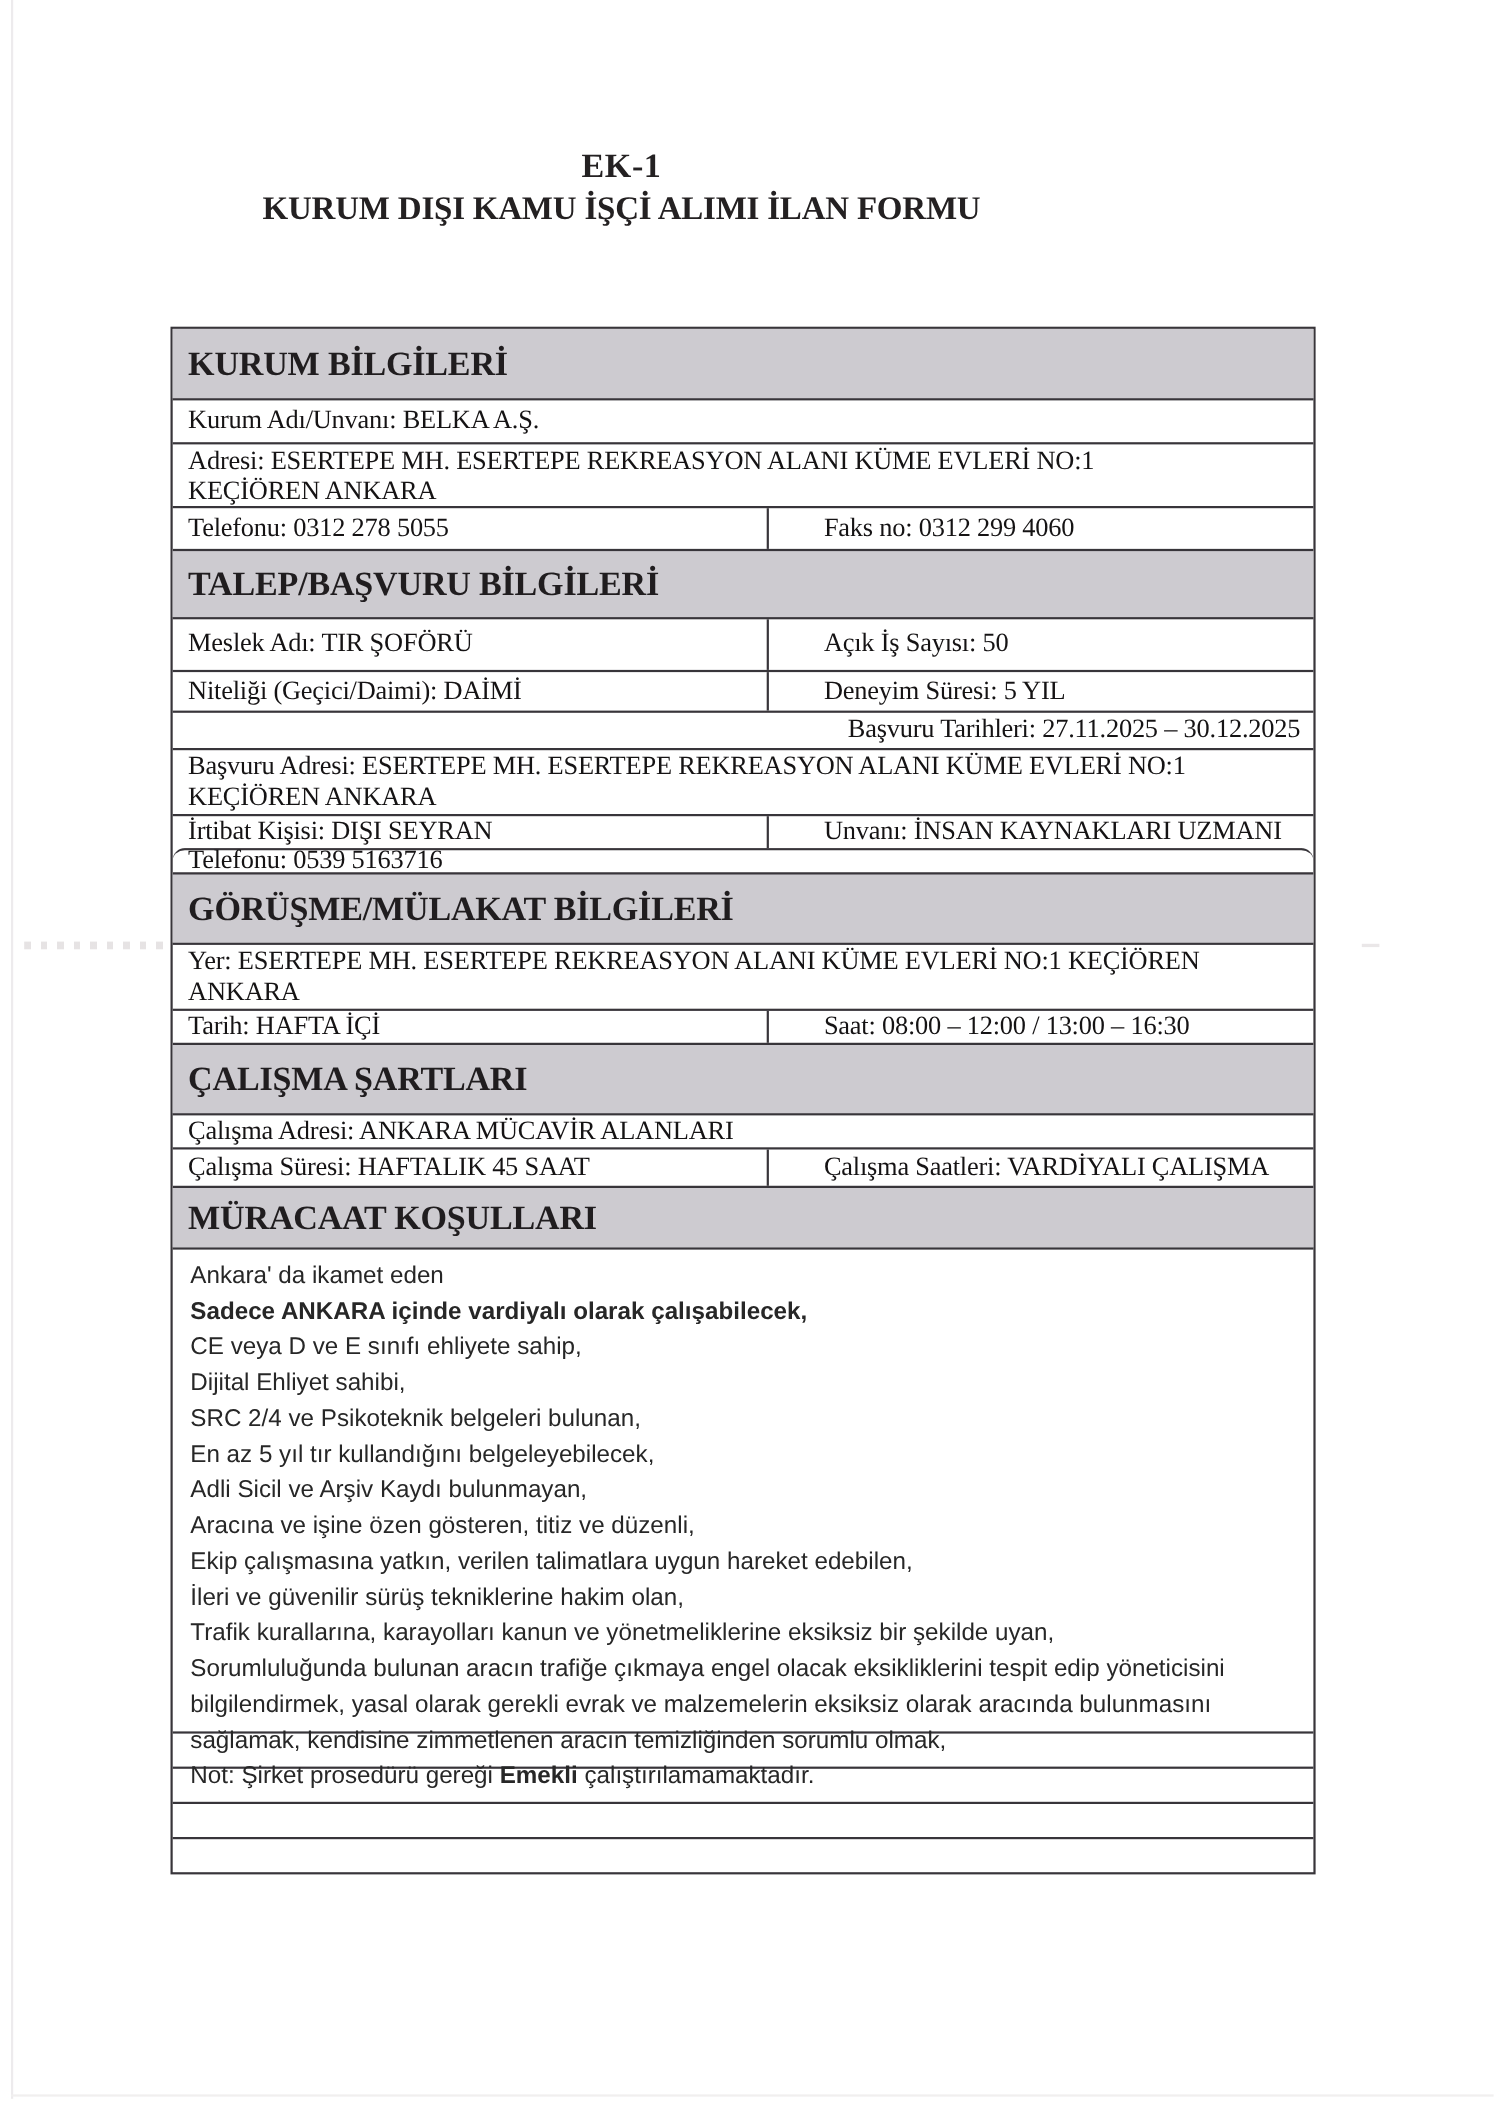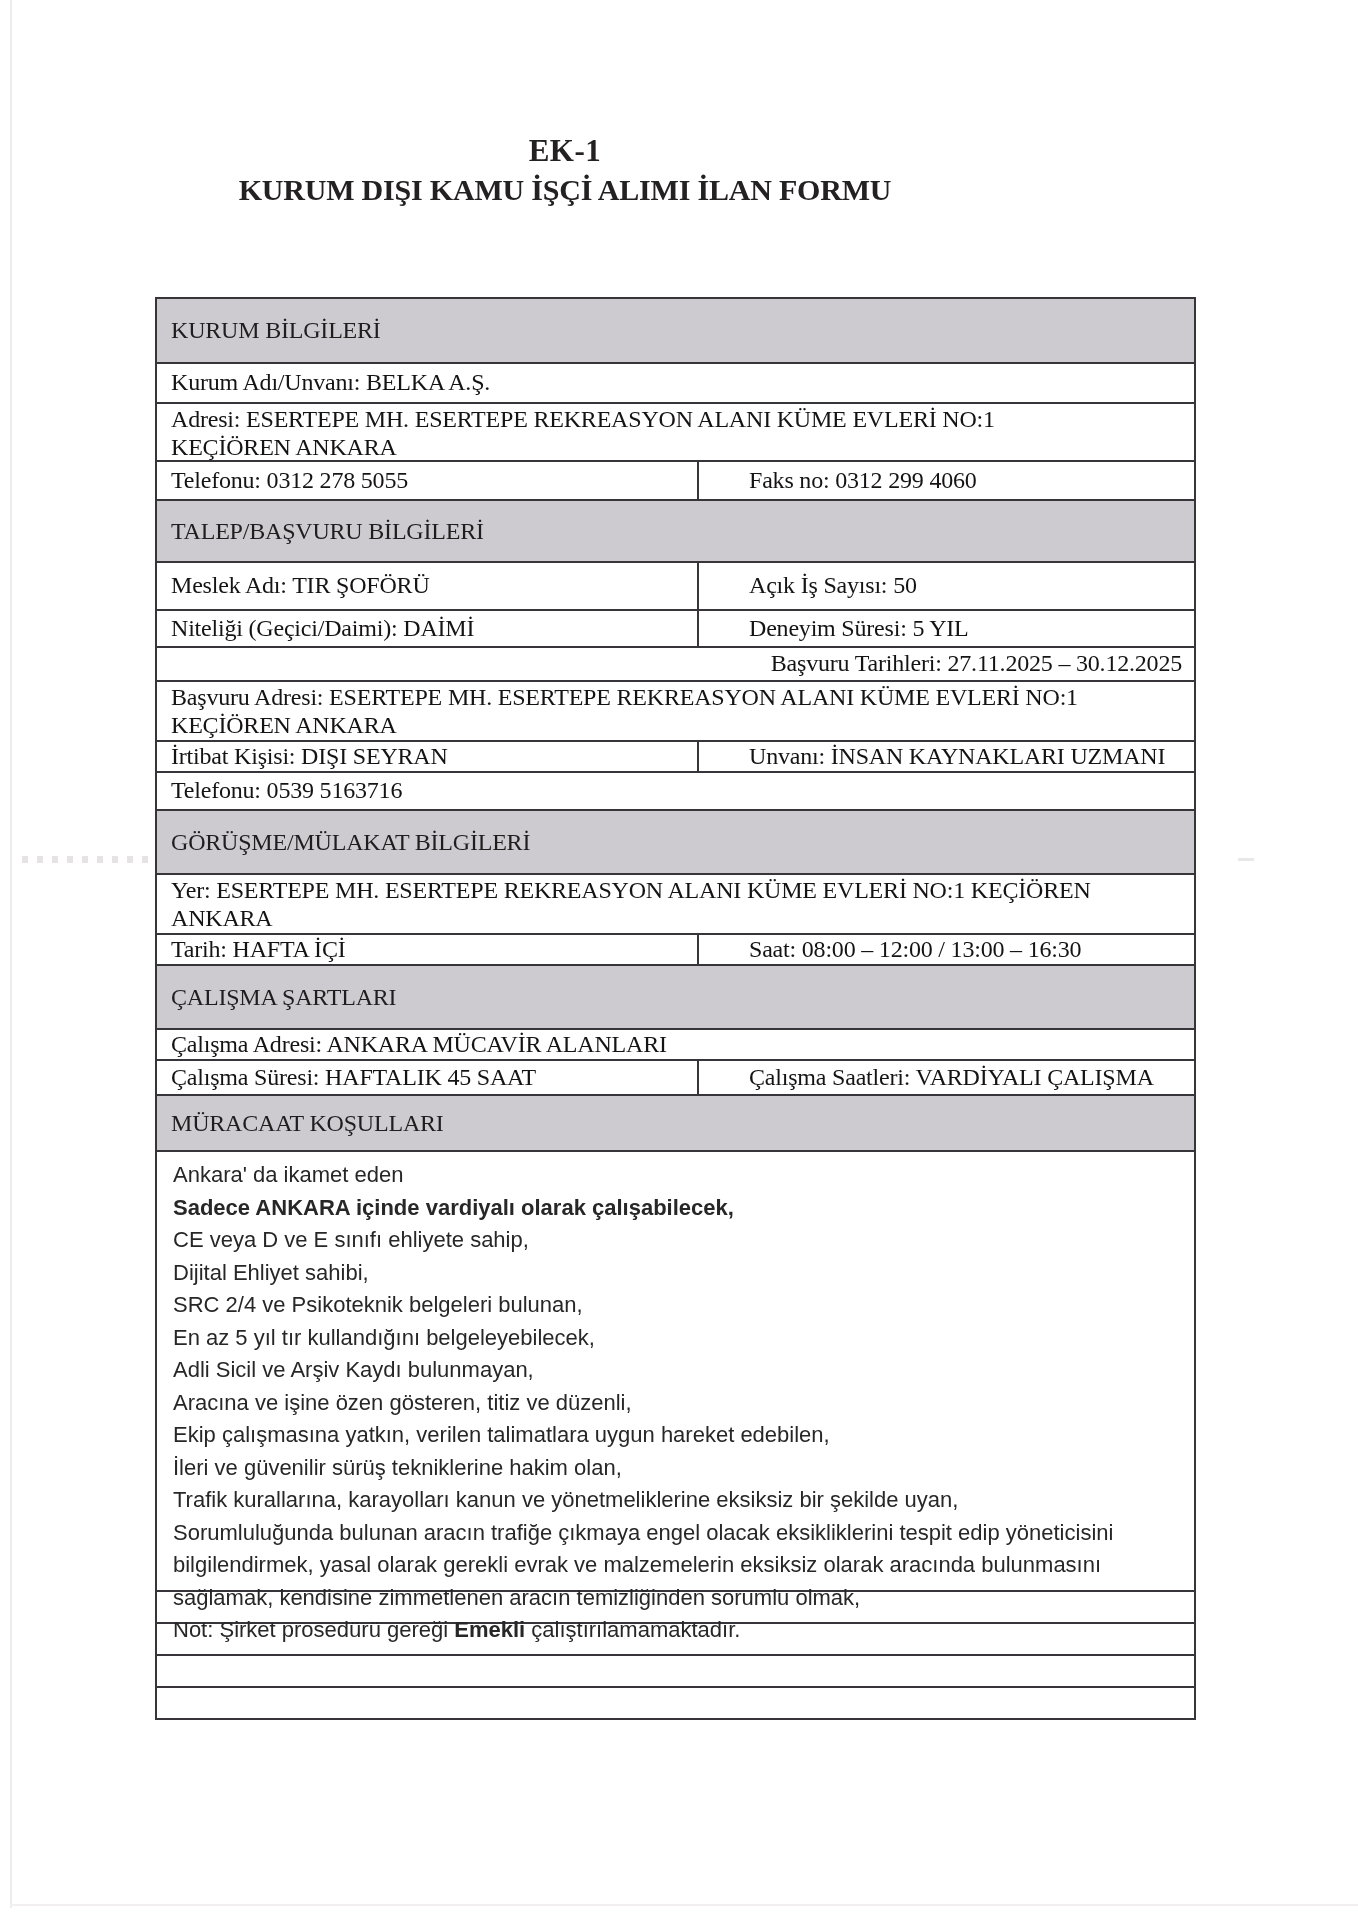--- a/index.html
+++ b/index.html
@@ -25,34 +25,34 @@
   .title-block{position:absolute;left:155px;top:131px;width:820px;text-align:center;
     font-weight:bold;color:#242122;}
   .title-line1{font-size:31px;line-height:40px;letter-spacing:.5px;}
   .title-line2{font-size:30px;line-height:38px;letter-spacing:-.2px;}
 
   
   .form-table{position:absolute;left:155px;top:297px;width:1041px;box-sizing:border-box;
     border:2px solid var(--border);background:#fff;}
   .row{box-sizing:border-box;border-top:2px solid var(--border);display:flex;align-items:center;}
   .row.first{border-top:none;}
-  .row.header{background:var(--header-bg);font-weight:normal;font-size:24px;color:#201d1f;
+  .row.header{background:var(--header-bg);font-weight:bold;font-size:31px;color:#201d1f;
     padding-left:14px;letter-spacing:-.2px;}
   .cell{box-sizing:border-box;padding:1px 12px 3px 14px;font-size:24px;line-height:28px;letter-spacing:-.2px;}
   .row.split .left{flex:0 0 540px;width:540px;align-self:stretch;display:flex;align-items:center;}
   .row.split .right{flex:1;align-self:stretch;display:flex;align-items:center;
     border-left:2px solid var(--border);padding-left:36px;}
   .row.multiline{align-items:flex-start;}
   .pad-r{padding-right:90px;}
   .pad-r-sm{padding-right:40px;}
 
   .h63{height:63px;} .h62{height:62px;} .h64{height:64px;} .h56{height:56px;}
   .h40{height:40px;} .h58{height:58px;} .h39{height:39px;} .h33{height:48px;}
   .h37{height:37px;} .h34{height:34px;justify-content:flex-end;} .h60{height:60px;} .h31{height:31px;}
-  .h38{height:38px;} .h35{height:35px;} .h32{height:32px;}
+  .h38{height:22px;border-radius:19px;} .h35{height:35px;} .h32{height:32px;}
 
   
   .row.big{display:block;height:440px;font-family:"Liberation Sans", sans-serif;
     font-size:22px;line-height:32.5px;color:#272727;padding:7px 18px 0 16px;box-sizing:border-box;}
   .req-line{letter-spacing:0;}
   .bold{font-weight:bold;}
 
   .row.empty{height:32px;}
 </style>
 </head>

